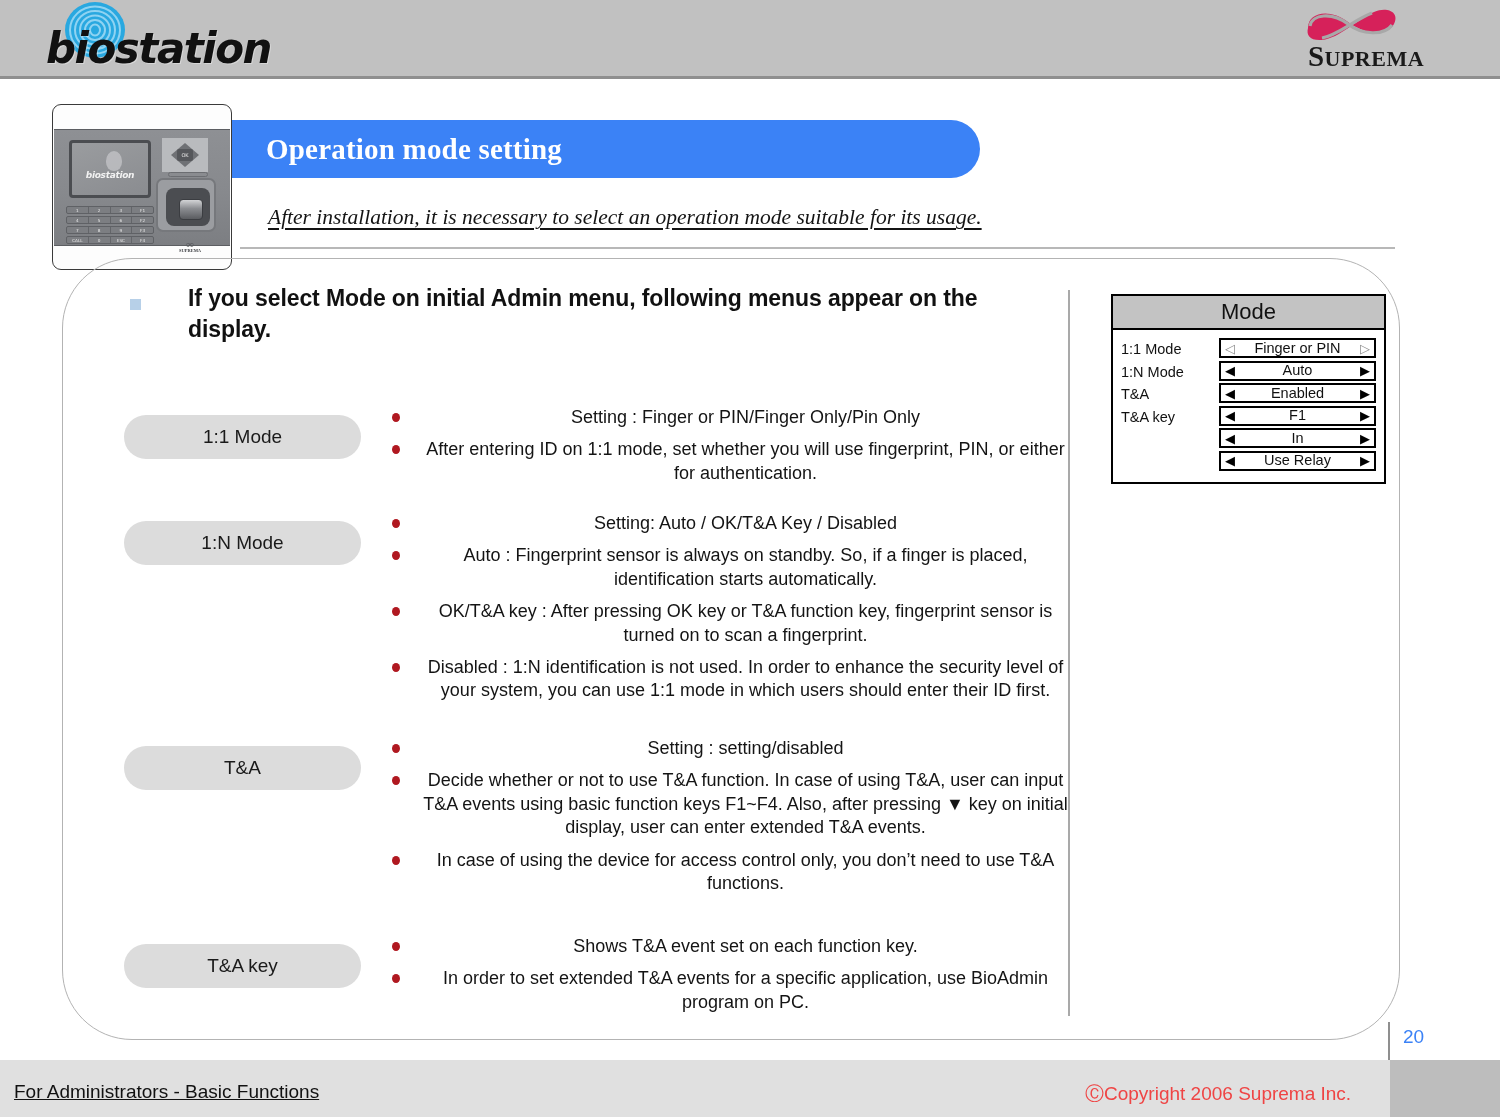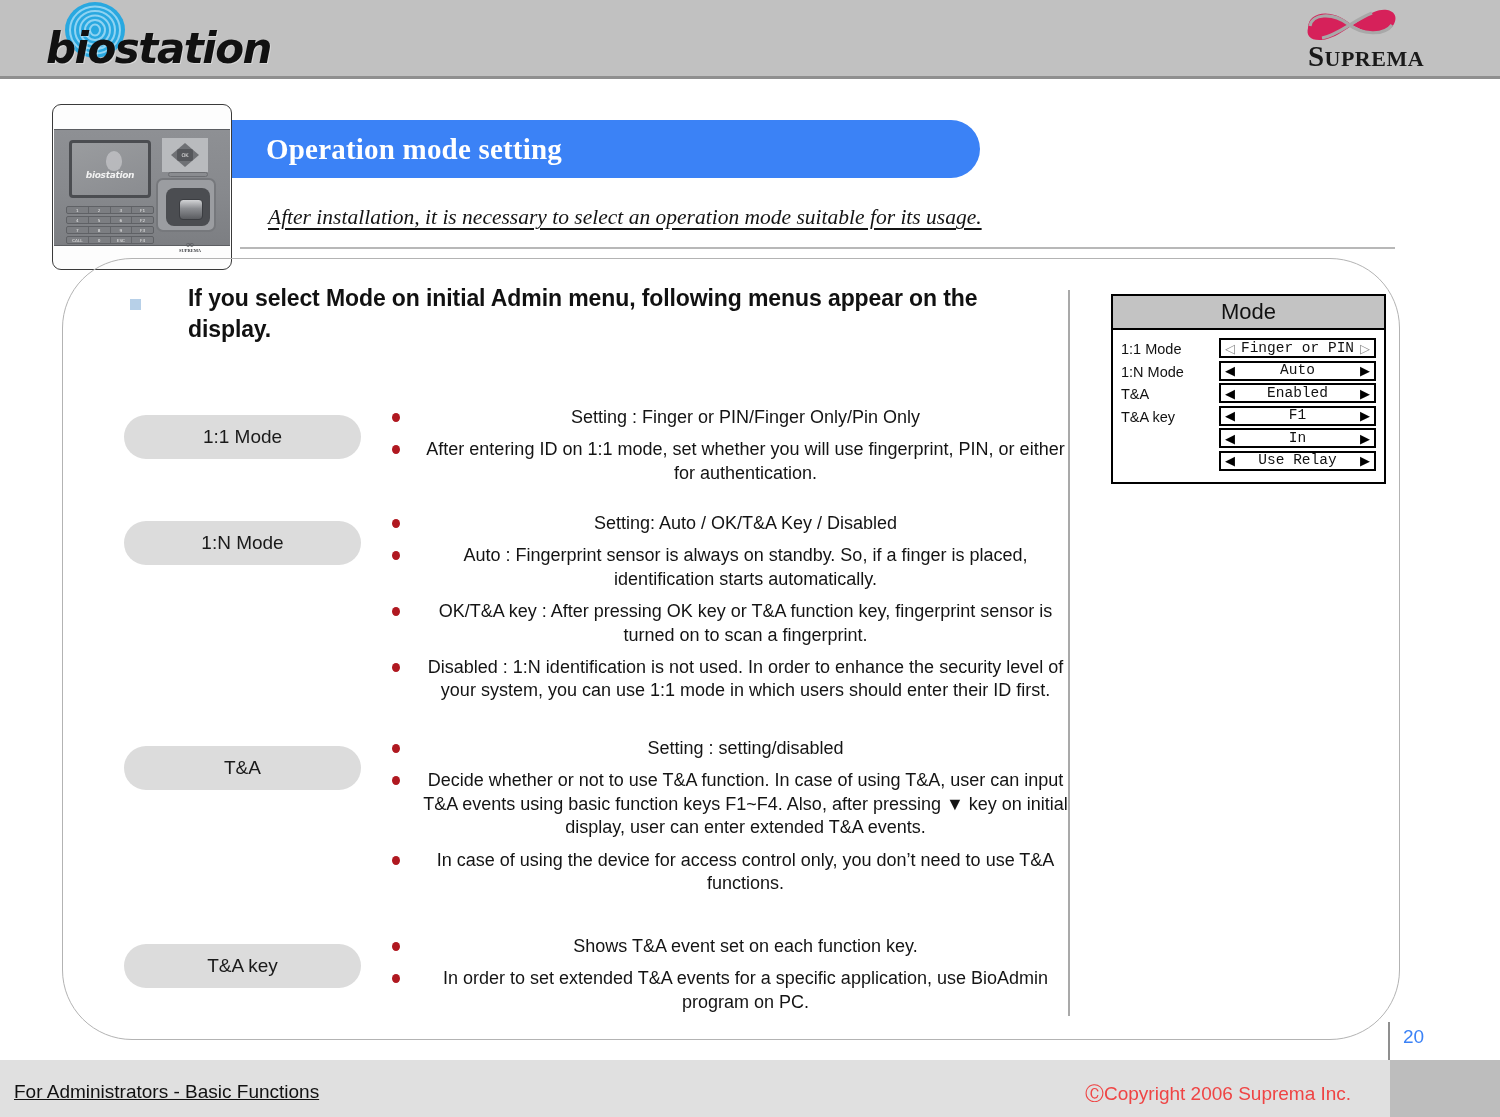--- a/index.html
+++ b/index.html
@@ -378,21 +378,20 @@
     margin-bottom: 2.5px;
     border: 2px solid #000000;
     display: flex;
     align-items: center;
     justify-content: center;
   }
   .mode-panel .mp-row .mp-val {
     font-size: 14.5px;
     color: #111111;
     line-height: 1;
-    font-family: Liberation Mono, monospace;
   }
   .mode-panel .mp-row .arr {
     position: absolute;
     font-size: 13px;
     line-height: 1;
     color: #000000;
   }
   .mode-panel .mp-row .arr.left { left: 4px; }
   .mode-panel .mp-row .arr.right { right: 4px; }
   .mode-panel .mp-row.hollow .arr { color: #8c8c8c; }

